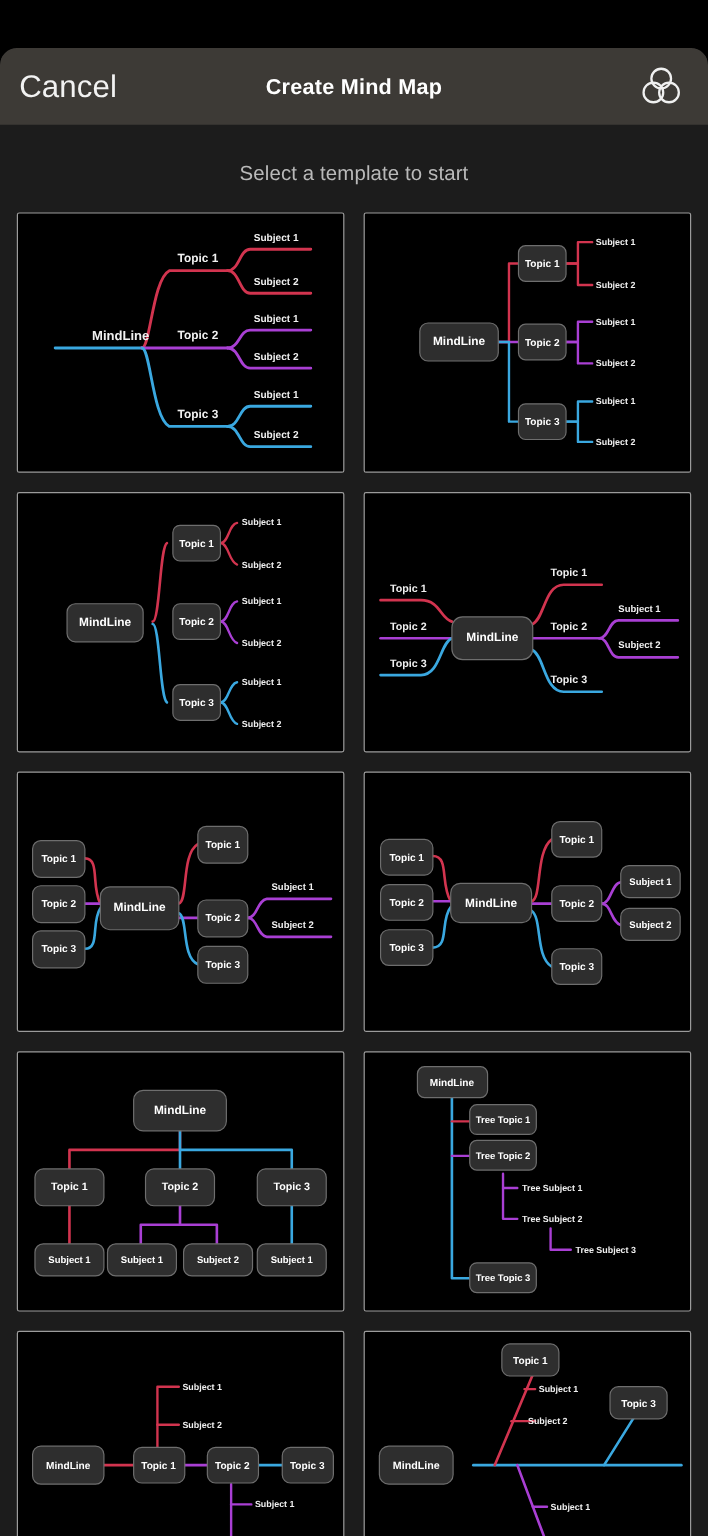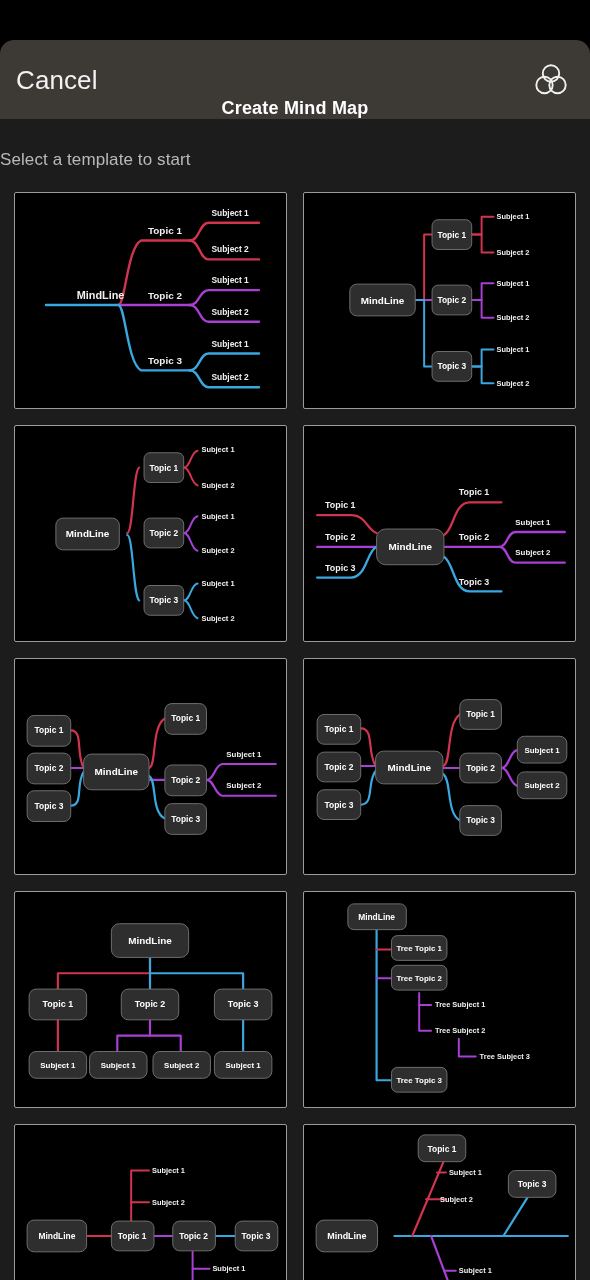--- a/index.html
+++ b/index.html
@@ -14,42 +14,42 @@
   
   .sheet {
     position: absolute; left: 0; top: 40px;
     width: 590px; height: 1240px;
     background: #1c1c1c;
     border-radius: 14px 14px 0 0;
     overflow: hidden;
   }
   .navbar {
     position: relative;
-    height: 79px;
+    height: 64px;
     background: #3d3a36;
     border-radius: 14px 14px 0 0;
-    display: flex; align-items: flex-end;
+    display: flex; align-items: center;
   }
   .nav-cancel {
     position: absolute; left: 16px; top: 50%; transform: translateY(-50%);
     font-size: 26px; color: #f2f2f2; font-weight: 400;
     letter-spacing: 0.1px; cursor: pointer;
   }
   .nav-title {
     width: 100%; text-align: center;
     font-size: 18px; font-weight: bold; color: #ffffff;
     letter-spacing: 0.2px;
   }
   .nav-icon {
     position: absolute; right: 18px; top: 50%; transform: translateY(-50%);
     width: 42px; height: 42px; cursor: pointer;
   }
 
   .subtitle {
-    text-align: left;
+    text-align: center;
     font-size: 17px; color: #b9b9b9;
     padding-top: 31px; padding-bottom: 22px;
     letter-spacing: 0.1px;
   }
 
   
   .grid {
     padding: 0 14px;
     display: grid;
     grid-template-columns: 1fr 1fr;

